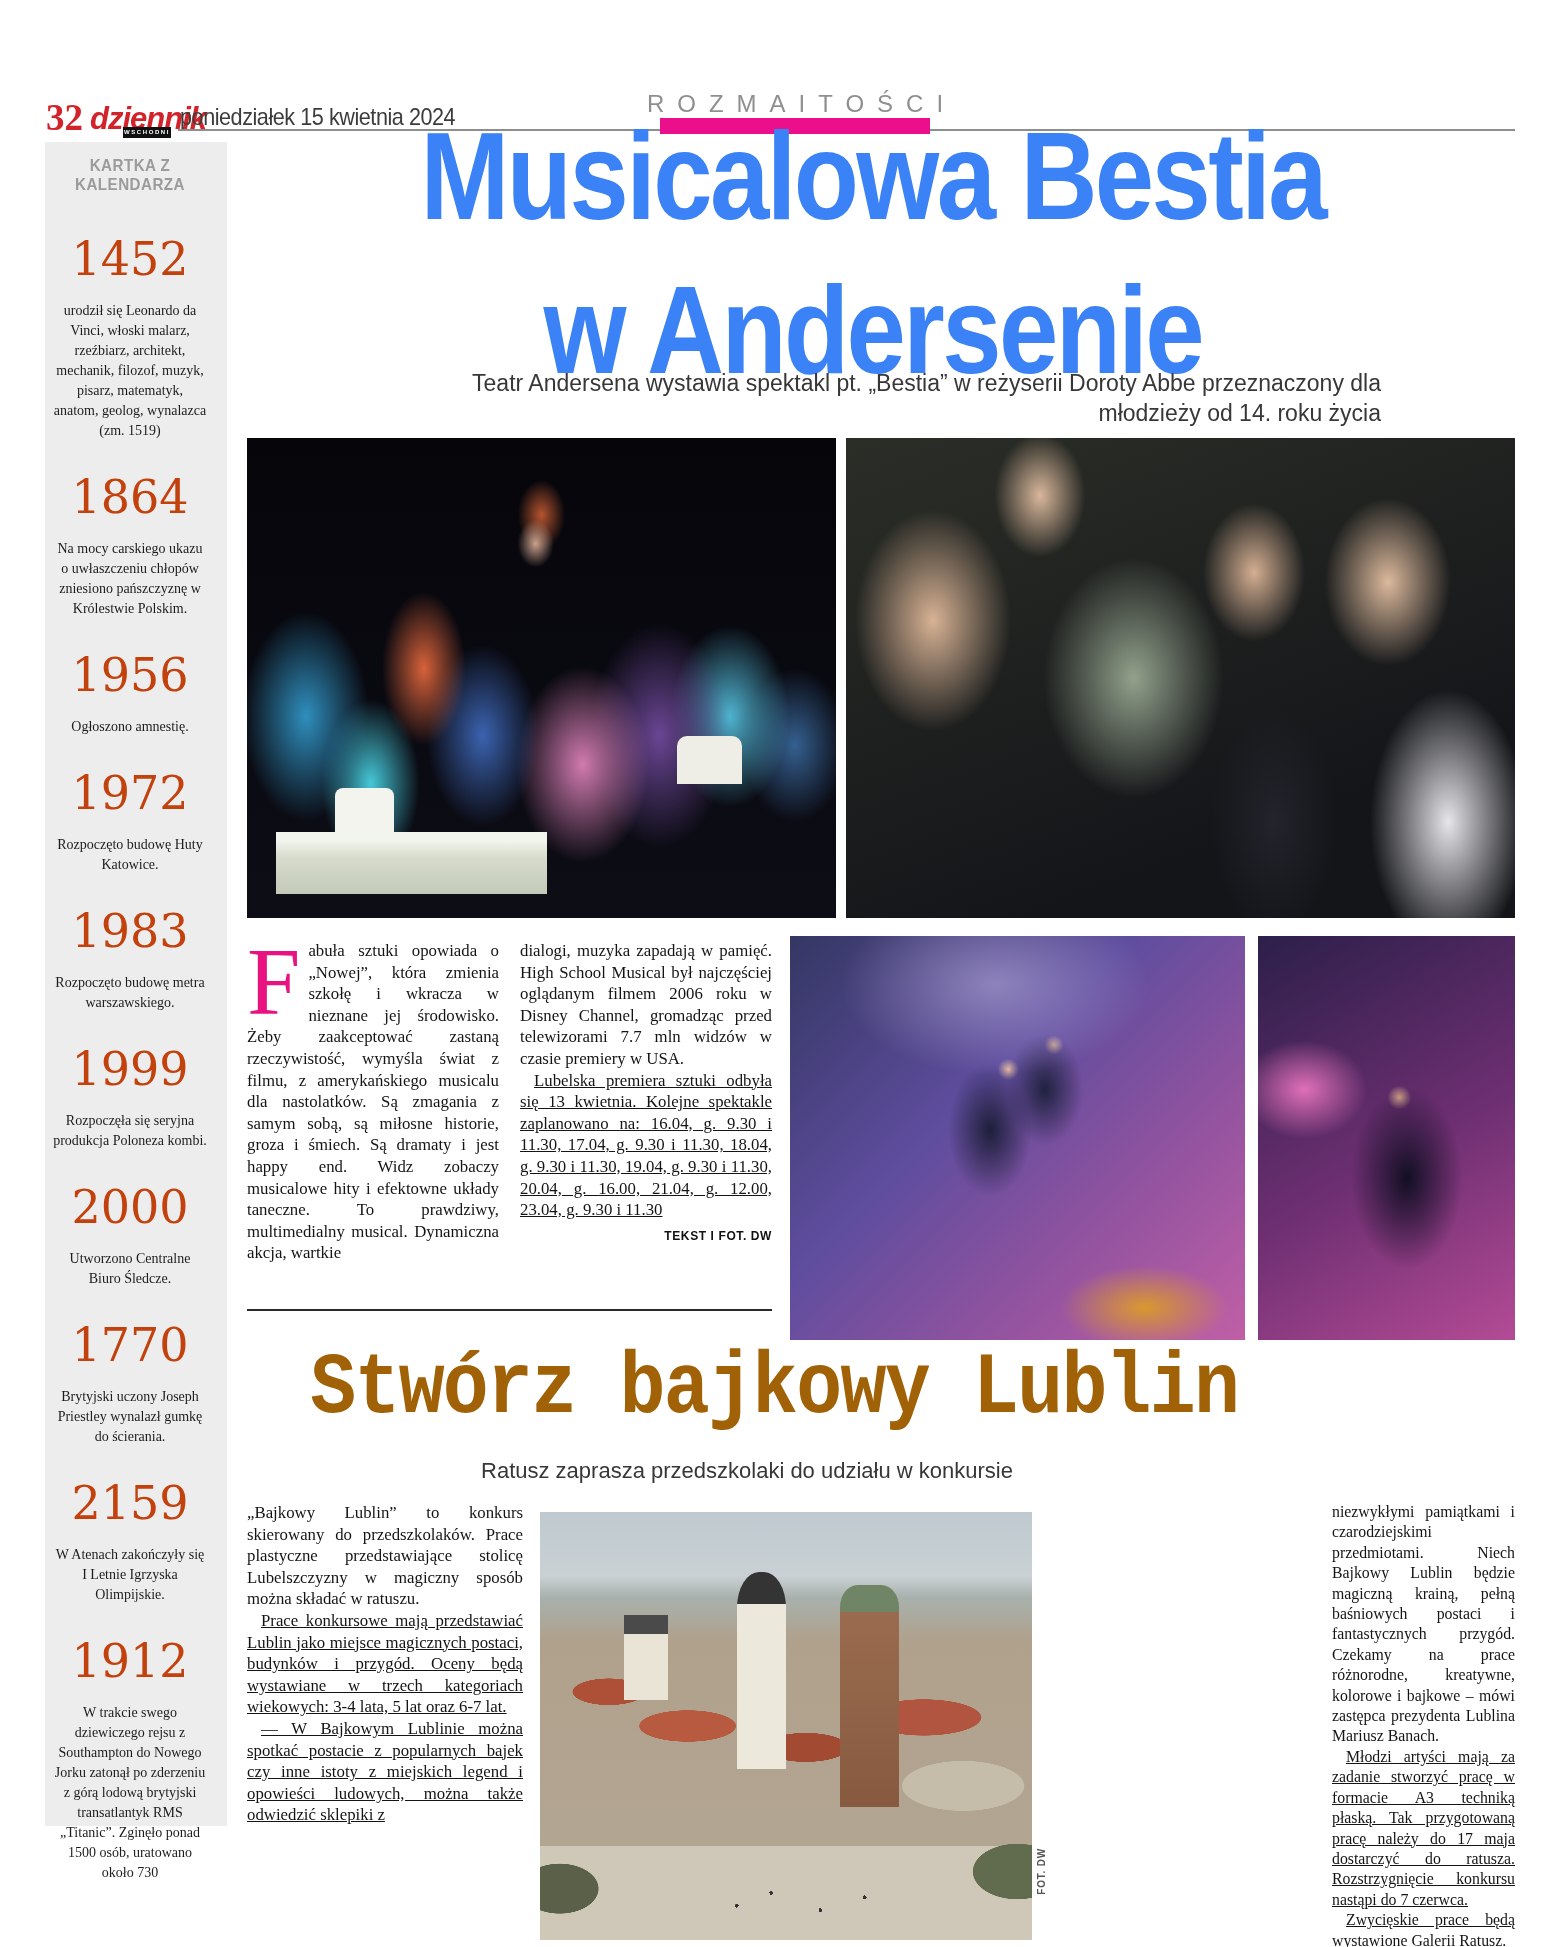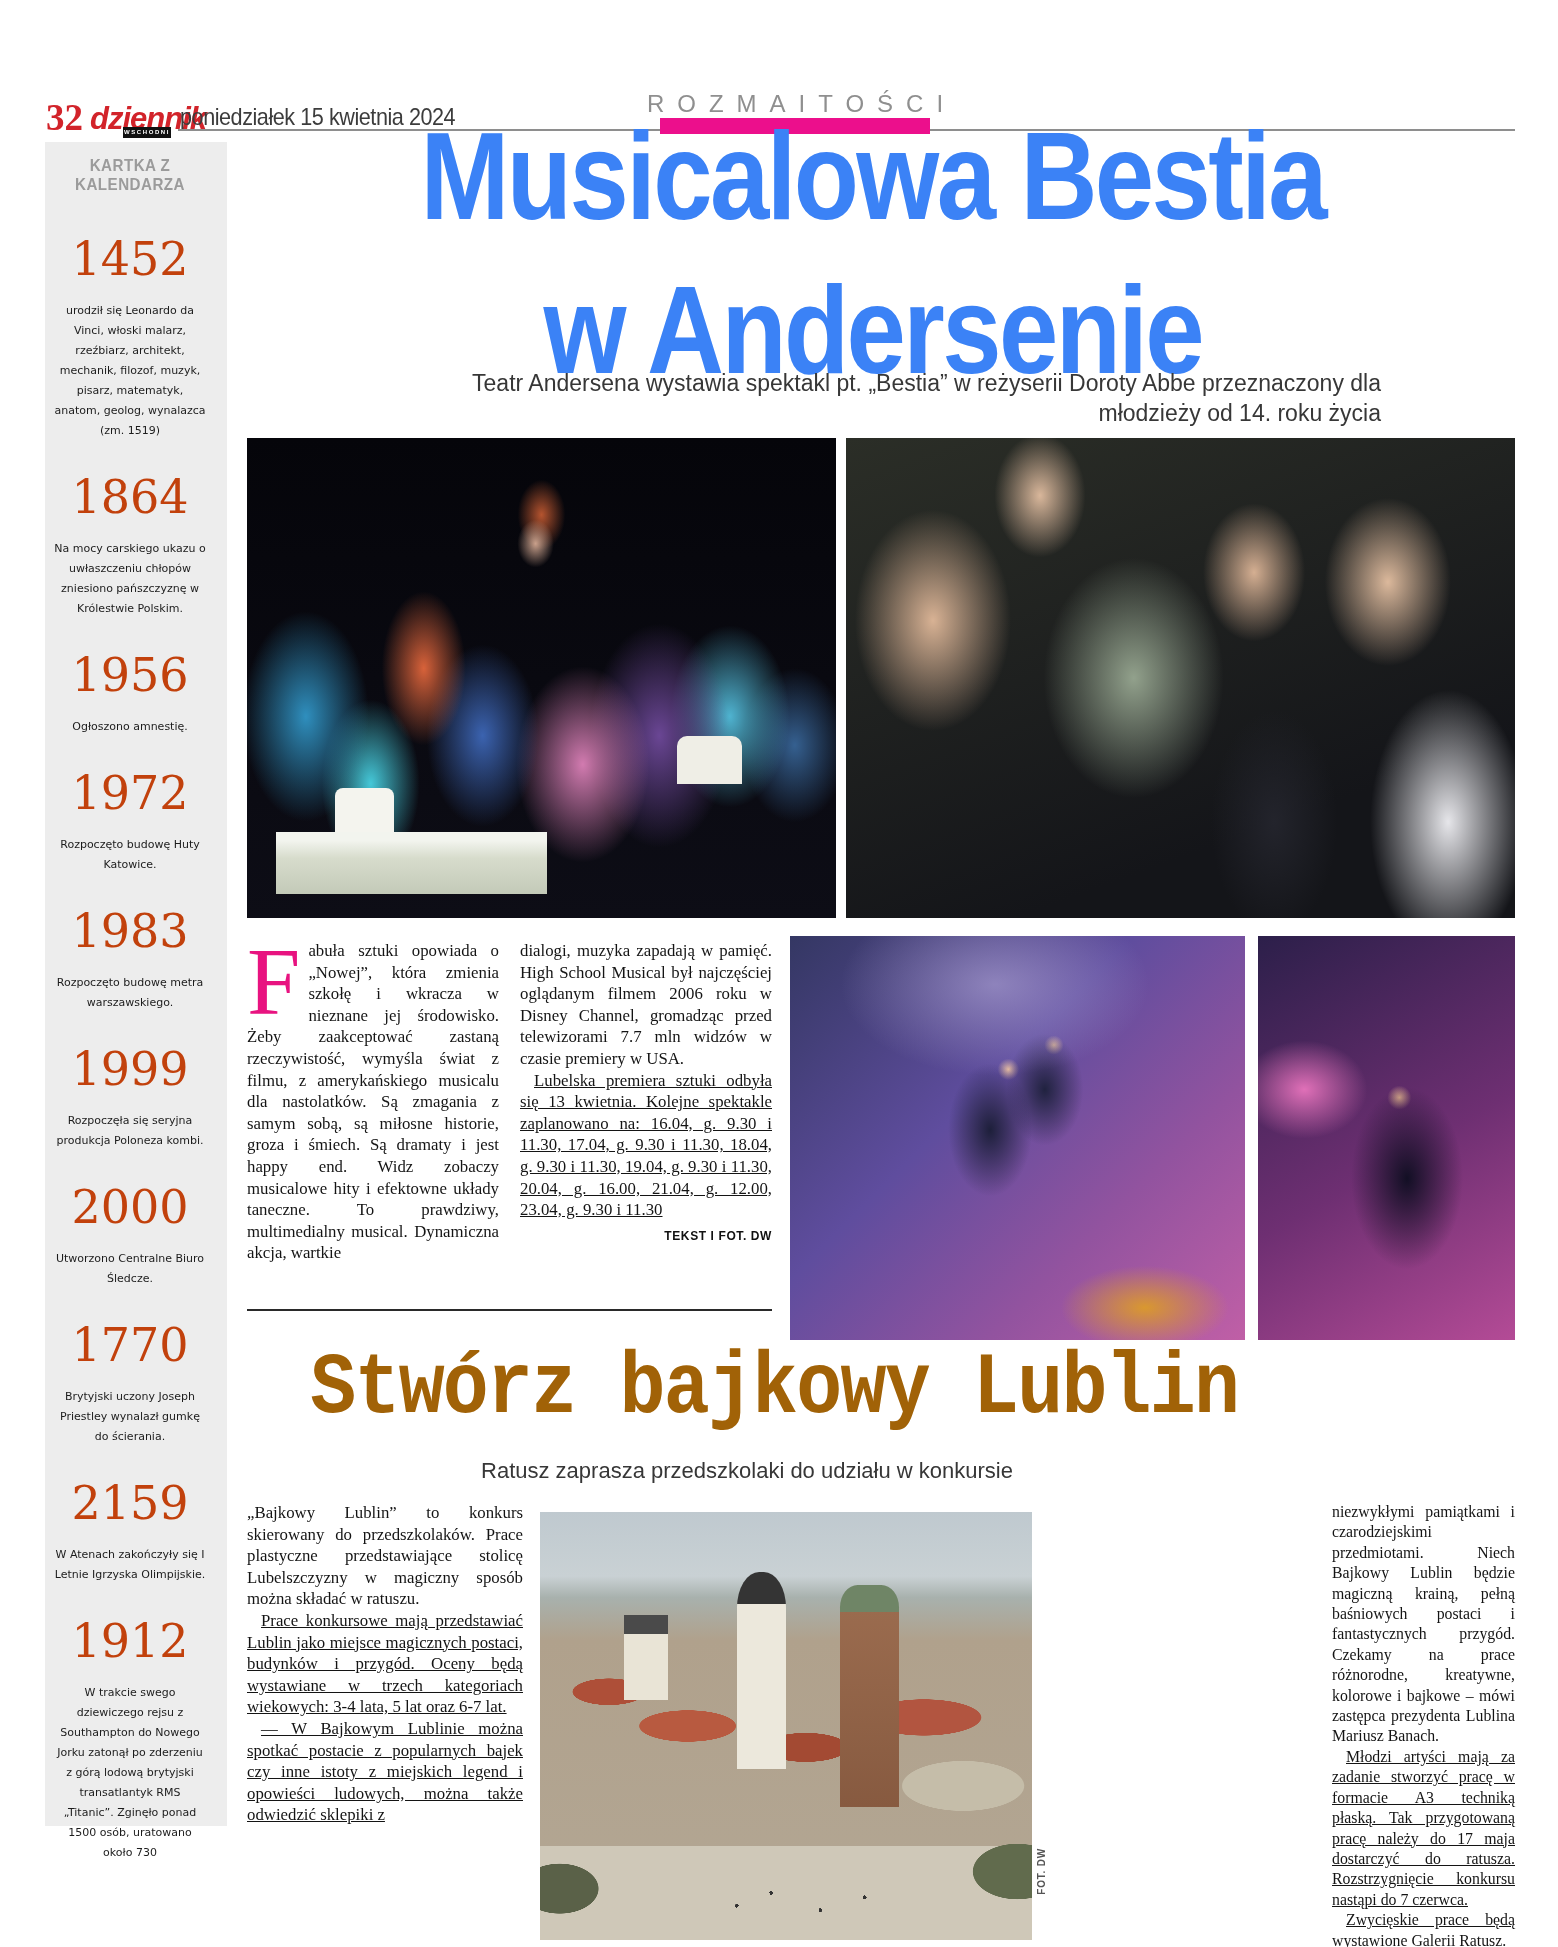--- a/index.html
+++ b/index.html
@@ -25,21 +25,21 @@
   .section-bar { left:660px; top:118px; width:270px; height:16px; background:#ec0f8c; }
 
   
   .sidebar { left:45px; top:142px; width:182px; height:1684px; background:#ededed;
              text-align:center; padding:14px 20px 0 8px;
              font-family:"DejaVu Sans", sans-serif; }
   .cal-title { font:700 16.5px "Liberation Sans", sans-serif; color:#9b9b9b;
              letter-spacing:.5px; transform:scaleX(.92); }
   .cal-year { font:46px "DejaVu Serif", serif; color:#c2410c; margin:29px 0 15px; }
   .cal-year.first { margin-top:38px; }
-  .cal-text { font-size:11px; line-height:20px; color:#1c1c1c; }
+  .cal-text { font-size:14px; line-height:20px; color:#1c1c1c;font-family:Liberation Serif, serif; }
 
   
   .h1-wrap { left:230px; top:118px; width:1285px; text-align:center; line-height:116px;
              font-family:Liberation Sans, sans-serif; font-weight:700; color:#3b82f6; }
   .h1-line { display:inline-block; transform:scaleX(.86); transform-origin:center;
              white-space:nowrap; font-size:124px; letter-spacing:-3px; }
   .deck1 { left:247px; top:368px; width:1268px; text-align:right; }
   .deck1 > div { max-width:1000px; margin:0 auto;
              font:23px/30px "Liberation Sans", sans-serif; color:#373737; }
 

